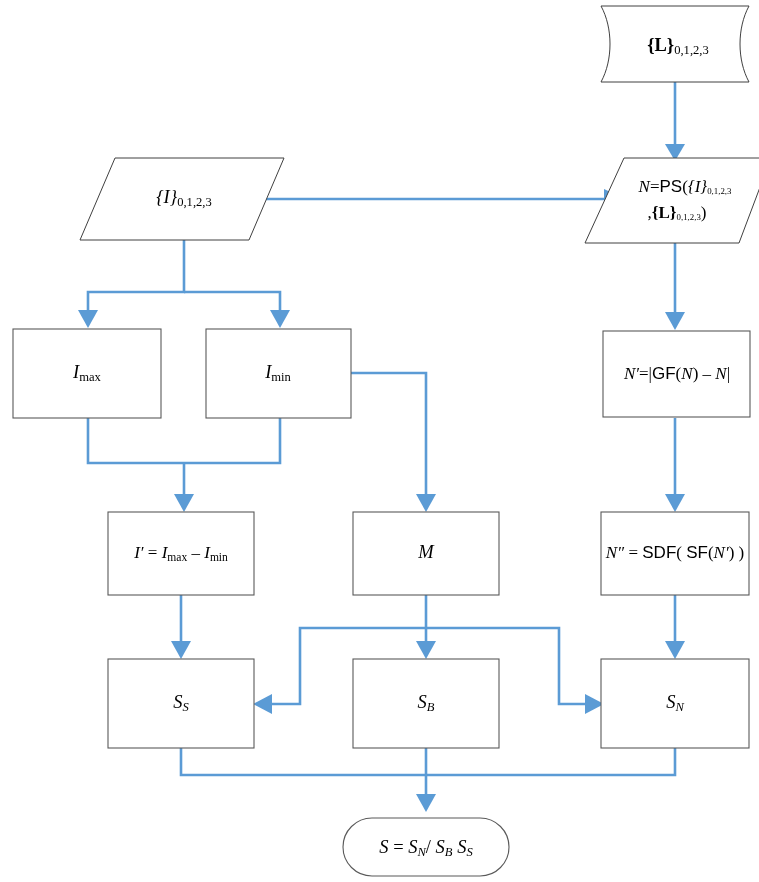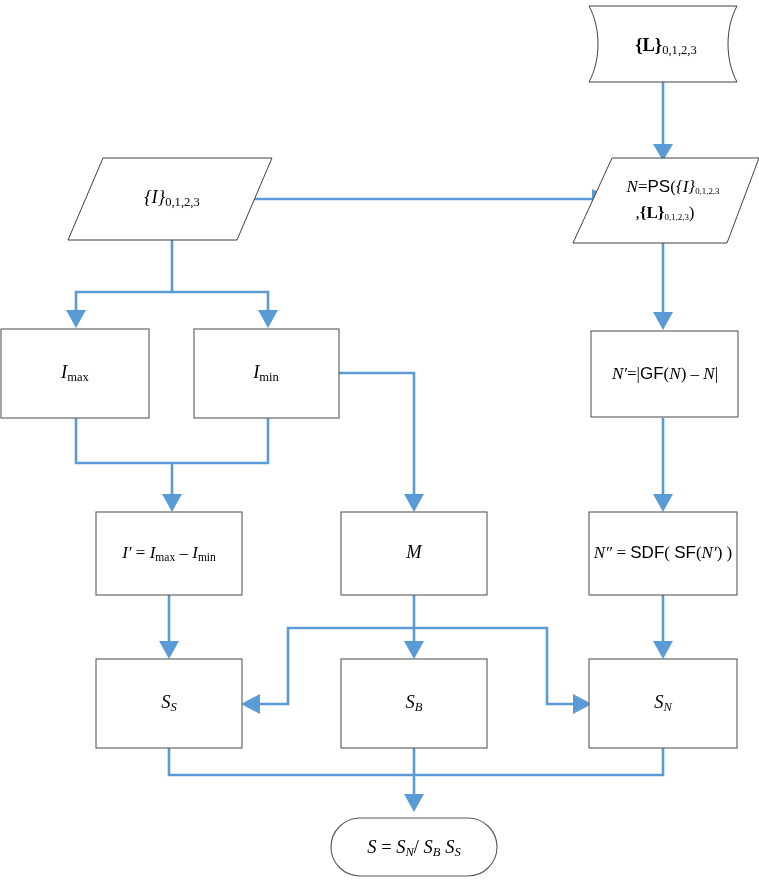--- a/index.html
+++ b/index.html
@@ -10,20 +10,21 @@
   body {
     width: 759px;
     height: 882px;
     font-family: "Liberation Serif", serif;
     overflow: hidden;
   }
   #flowchart-root {
     position: relative;
     width: 638px;
     height: 882px;
+    margin-left: 12px;
   }
   svg.chart {
     display: block;
     width: 759px;
     height: 882px;
   }
   .node-shape {
     fill: #ffffff;
     stroke: #595959;
     stroke-width: 1.1;

